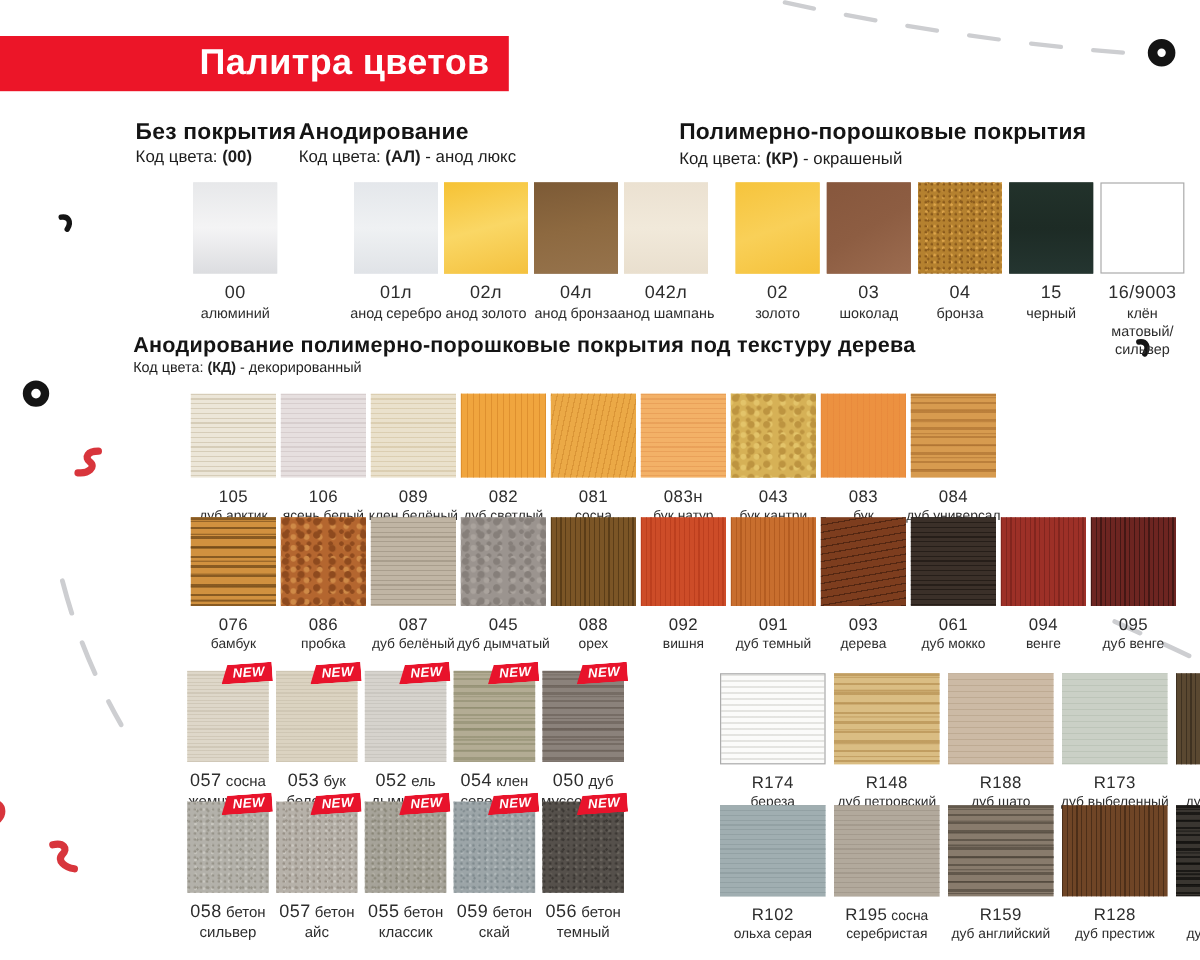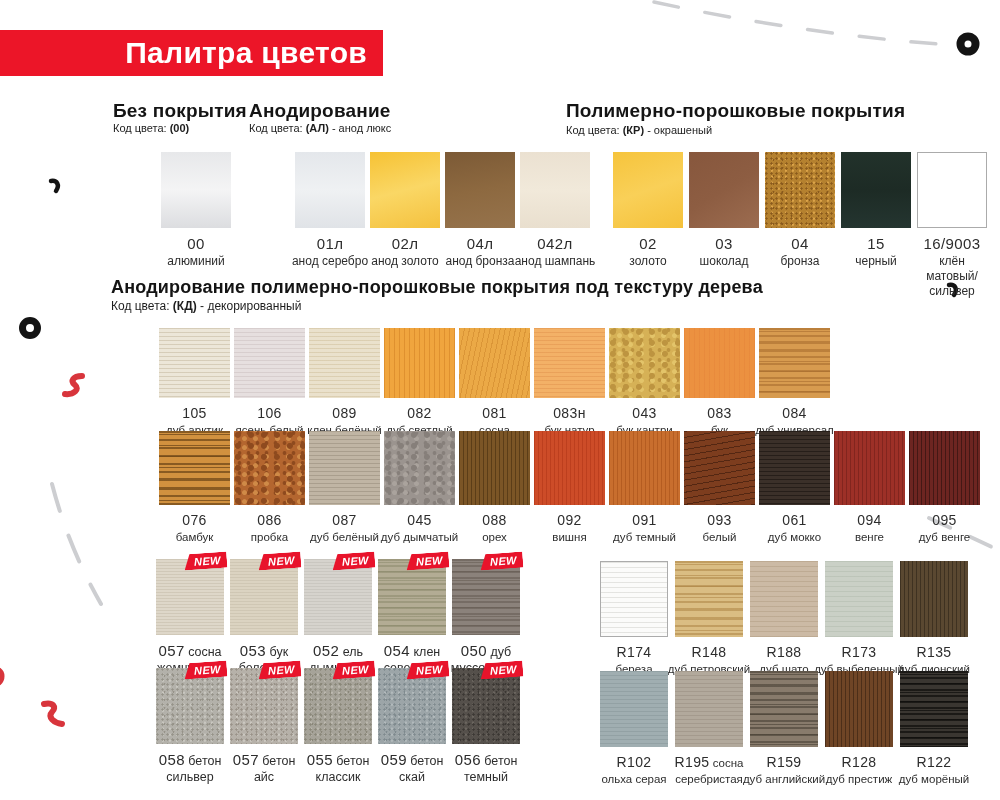--- a/index.html
+++ b/index.html
@@ -1,44 +1,44 @@
 <!DOCTYPE html>
 <html style="--badge-bg: #e8132b; --badge-color: #ffffff;"><head>
 <meta charset="utf-8">
 <style>
   html,body{margin:0;padding:0;background:#fff;}
   .page{position:relative;width:1000px;height:800px;background:#ffffff;overflow:hidden;
         font-family:"Liberation Sans",sans-serif;color:#222;}
   .decor{position:absolute;left:0;top:0;width:1000px;height:800px;pointer-events:none;}
 
-  .banner{position:absolute;left:0;top:30px;width:383px;height:46px;
+  .banner{position:absolute;left:0;top:30px;width:424px;height:46px;
           display:flex;align-items:center;justify-content:flex-end;
           padding-right:16px;box-sizing:border-box;}
   .banner span{color:#fff;font-size:30px;font-weight:bold;letter-spacing:.3px;}
 
   .sec-title{position:absolute;margin:0;font-weight:bold;color:#141414;font-size:19px;letter-spacing:.2px;}
-  .sec-sub{position:absolute;margin:0;font-size:11px;color:#1d1d1d;}
+  .sec-sub{position:absolute;margin:0;font-size:14px;color:#1d1d1d;}
   .sec-sub b{font-weight:bold;}
   .wood-title{font-size:18px;}
   .wood-sub{font-size:12px;}
 
   .grid{position:absolute;display:flex;align-items:flex-start;margin-left:48px;}
   .cell{display:flex;flex-direction:column;align-items:center;flex:none;}
   .chip{position:relative;width:100%;box-sizing:border-box;}
   .chip.bordered{border:1px solid #ababab;}
 
   .grid[data-kind="top"]{gap:5px}   .grid[data-kind="top"] .cell{width:70px}
   .grid[data-kind="top"] .chip{height:76px}
   .grid[data-kind="wood1"],.grid[data-kind="wood2"]{gap:4px}
   .grid[data-kind="wood1"] .cell,.grid[data-kind="wood2"] .cell{width:71px}
   .grid[data-kind="wood1"] .chip{height:70px}
   .grid[data-kind="wood2"] .chip{height:74px}
   .grid[data-kind="newl"]{gap:6px}  .grid[data-kind="newl"] .cell{width:68px}
   .grid[data-kind="newl"] .chip{height:76px}
-  .grid[data-kind="rcol"]{gap:7px}  .grid[data-kind="rcol"] .cell{width:68px}
+  .grid[data-kind="rcol"]{gap:7px}  .grid[data-kind="rcol"] .cell{width:88px}
   .grid[data-kind="rcol"] .chip{height:76px}
 
   .lbl{margin-top:7px;text-align:center;color:#2d2d2d;line-height:1.25;width:90px;}
   .grid[data-kind="rcol"] .lbl{width:94px;}
   .l1{font-size:15px;letter-spacing:.4px;}
   .l2{font-size:12px;}
   .grid[data-kind="wood1"] .l1,.grid[data-kind="wood2"] .l1,.grid[data-kind="rcol"] .l1{font-size:14px;}
   .grid[data-kind="wood1"] .l2,.grid[data-kind="wood2"] .l2,.grid[data-kind="rcol"] .l2{font-size:11.5px;}
   .grid[data-kind="newl"] .l1,.grid[data-kind="newl"] .l2{font-size:12.5px;}
   .code{font-size:15px;letter-spacing:.4px;}
@@ -279,21 +279,21 @@
         <div class="chip" style="background-color: rgb(200, 110, 46); background-image: repeating-linear-gradient(90deg, rgba(164, 78, 22, 0.55) 0px, rgba(164, 78, 22, 0.55) 1px, rgba(0, 0, 0, 0) 1px, rgba(0, 0, 0, 0) 4px); background-size: auto; background-position: 0px 0px;"></div>
         <div class="lbl">
           <div class="l1">091</div>
           <div class="l2">дуб темный</div>
         </div>
       </div>
       <div class="cell">
         <div class="chip" style="background-color: rgb(125, 61, 30); background-image: repeating-linear-gradient(170deg, rgba(56, 24, 10, 0.6) 0px, rgba(56, 24, 10, 0.6) 1px, rgba(0, 0, 0, 0) 1px, rgba(0, 0, 0, 0) 6px); background-size: auto; background-position: 0px 0px;"></div>
         <div class="lbl">
           <div class="l1">093</div>
-          <div class="l2">белый</div>
+          <div class="l2">дерева</div>
         </div>
       </div>
       <div class="cell">
         <div class="chip" style="background-color: rgb(59, 48, 41); background-image: repeating-linear-gradient(rgba(24, 18, 14, 0.6) 0px, rgba(24, 18, 14, 0.6) 1px, rgba(0, 0, 0, 0) 1px, rgba(0, 0, 0, 0) 4px); background-size: auto; background-position: 0px 0px;"></div>
         <div class="lbl">
           <div class="l1">061</div>
           <div class="l2">дуб мокко</div>
         </div>
       </div>
       <div class="cell">

